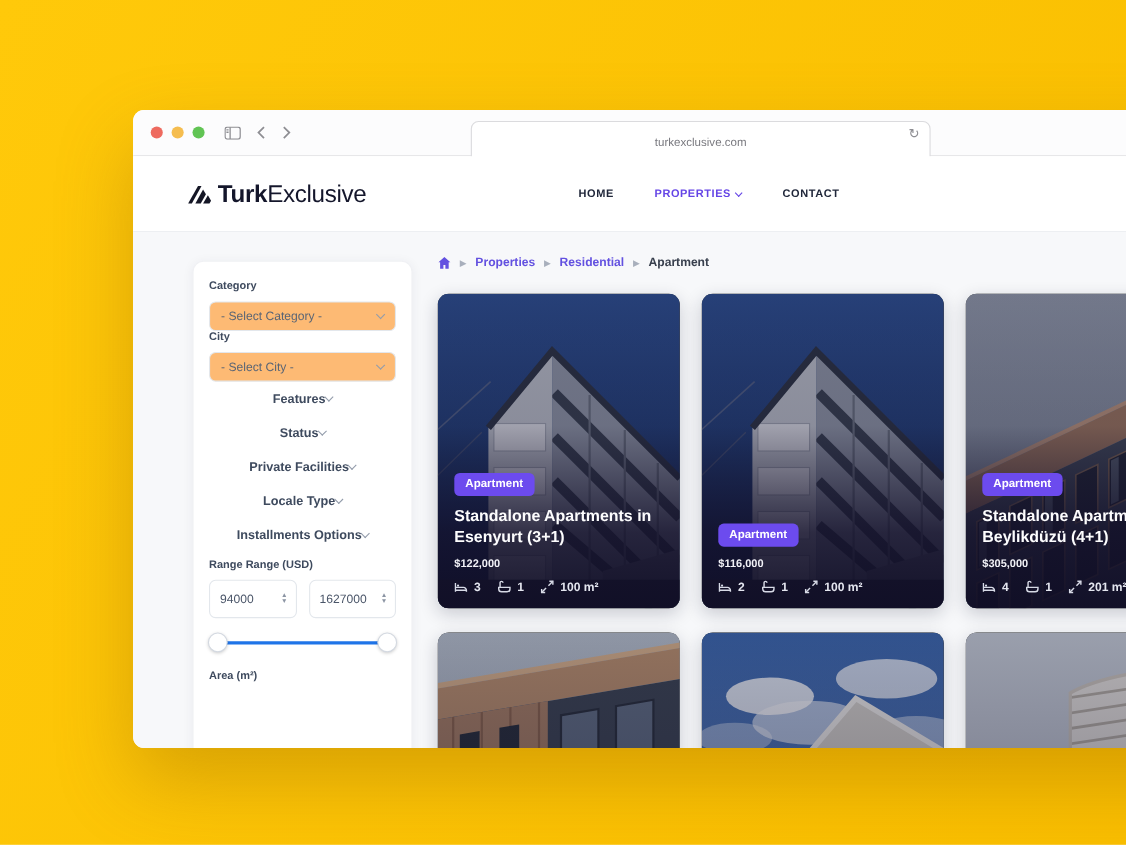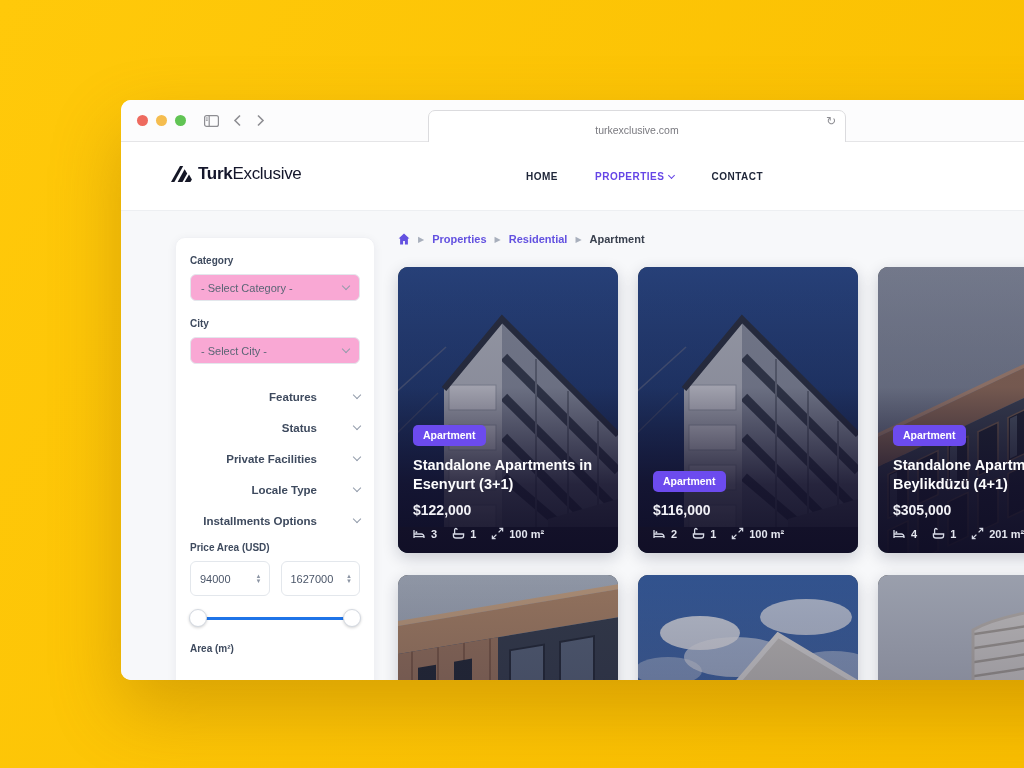--- a/index.html
+++ b/index.html
@@ -20,44 +20,44 @@
   .chrome-ic { color:#8E8E93; margin-right:14px; display:flex; align-items:center; }
   .urlbar { position:absolute; left:307px; top:10px; width:418px; height:40px;
     border:1px solid #DBDBDE; border-radius:7px; background:#fff;
     display:flex; align-items:center; justify-content:center;
     font-size:10.5px; color:#79797F; }
   .reload { position:absolute; right:9px; top:3px; font-size:12px; color:#8E8E93; }
 
   
   .siteheader { height:69px; background:#fff; border-bottom:1px solid #EDEFF2; position:relative; }
   .logo { position:absolute; left:50px; top:22px; display:flex; align-items:center; gap:3px;
-    font-size:17px; color:#14162B; cursor:pointer; }
+    font-size:22px; color:#14162B; cursor:pointer; }
   .logo b { font-weight:800; letter-spacing:-.3px; }
   .logo i { font-style:normal; font-weight:400; letter-spacing:-.3px; }
   .nav { position:absolute; left:405px; top:0; height:69px; display:flex; gap:37px; align-items:center; }
   .nav-item { font-size:10px; font-weight:700; letter-spacing:.5px; color:#20273A;
     display:flex; align-items:center; gap:5px; cursor:pointer; }
   .nav-item.active { color:#6545E6; }
   .chev { width:6px; height:6px; border-right:1.6px solid #939CAB; border-bottom:1.6px solid #939CAB;
     transform:rotate(45deg); display:inline-block; margin-top:-3px; }
   .chev.purple { border-color:#6545E6; width:5px; height:5px; }
 
   
   .content { position:relative; height:469px; background:#F7F8FA; }
 
   
   .filters { position:absolute; left:54px; top:26px; width:200px; height:620px;
     background:#fff; border:1px solid #F0F1F4; border-radius:10px;
     box-shadow:0 2px 10px rgba(30,40,70,.06); padding:17px 14px; }
   .flabel { font-size:10px; font-weight:700; color:#3E4A5E; margin-bottom:8px; }
-  .select { height:27px; border:1px solid #E3E7EC; border-radius:6px; background:#f9a8d4;
+  .select { height:27px; border:1px solid #E3E7EC; border-radius:6px; background:#fdba74;
     display:flex; align-items:center; justify-content:space-between; padding:0 10px;
-    font-size:11px; color:#5A6575; margin-bottom:17px; cursor:pointer; }
-  .fsection { display:flex; justify-content:flex-end; align-items:center;
-    padding:9.5px 0; font-size:11.5px; font-weight:700; color:#3E4A5E; cursor:pointer;gap:37px; }
+    font-size:11px; color:#5A6575; margin-bottom:0; cursor:pointer; }
+  .fsection { display:flex; justify-content:center; align-items:center;
+    padding:9.5px 0; font-size:11.5px; font-weight:700; color:#3E4A5E; cursor:pointer; }
   .fsection:first-of-type { margin-top:4px; }
   .range-row { display:flex; gap:11px; margin-bottom:13px; }
   .numinput { flex:1; height:35px; border:1px solid #E3E7EC; border-radius:6px;
     display:flex; align-items:center; justify-content:space-between; padding:0 7px 0 9px;
     font-size:11px; color:#4A5568; background:#fff; }
   .spin { display:flex; flex-direction:column; font-size:6px; color:#8B94A3; line-height:5px; cursor:pointer; }
   .slider { position:relative; height:18px; margin:3px 1px 16px; }
   .slider .track { position:absolute; left:8px; right:8px; top:7.5px; height:3px;
     background:#1F74E8; border-radius:2px; }
   .handle { position:absolute; top:0; width:18px; height:18px; background:#fff;
@@ -80,21 +80,21 @@
     box-shadow:0 5px 16px rgba(20,24,50,.20); cursor:pointer; background:#222; }
   .card svg.ph { position:absolute; inset:0; width:100%; height:100%; }
   .shade1 { position:absolute; inset:0;
     background:linear-gradient(180deg,rgba(24,22,50,.30) 0%,rgba(24,22,50,.36) 42%,rgba(19,16,42,.86) 76%,rgba(16,14,38,.96) 100%); }
   .shade2 { position:absolute; inset:0;
     background:linear-gradient(180deg,rgba(28,30,56,.26) 0%,rgba(24,22,50,.55) 100%); }
   .cbody { position:absolute; left:0; right:0; bottom:0; padding:0 15px 13px; color:#fff; }
   .badge { display:inline-block; background:#6C4BEE; color:#fff; font-size:10.5px; font-weight:700;
     padding:4px 10px 5px; border-radius:5px; margin-bottom:10px; }
   .ctitle { font-size:14.5px; font-weight:700; line-height:1.3; margin-bottom:8px; color:#FDFDFE; width:200px; }
-  .cprice { font-size:14px; font-weight:600; margin-bottom:9px; color:#F1F1F6; }
+  .cprice { font-size:10px; font-weight:600; margin-bottom:9px; color:#F1F1F6; }
   .cstats { display:flex; align-items:center; gap:15px; font-size:11px; font-weight:600; color:#E4E6EF; }
   .stat { display:flex; align-items:center; gap:5px; }
   .stat svg { width:13px; height:13px; }
 </style>
 </head>
 <body>
 
 <svg width="0" height="0" style="position:absolute">
   <defs>
     <linearGradient id="skyA" x1="0" y1="0" x2="0" y2="1">
@@ -203,21 +203,21 @@
       </div>
       <div class="fsection">
         <span>Locale Type</span>
           <span class="chev"></span>
       </div>
       <div class="fsection">
         <span>Installments Options</span>
           <span class="chev"></span>
       </div>
 
-      <div class="flabel mt6">Price Area (USD)</div>
+      <div class="flabel mt6">Range Range (USD)</div>
       <div class="range-row">
         <div class="numinput">
           <span>94000</span>
           <span class="spin">
               <span>▲</span>
               <span>▼</span>
             </span>
         </div>
         <div class="numinput">
           <span>1627000</span>

